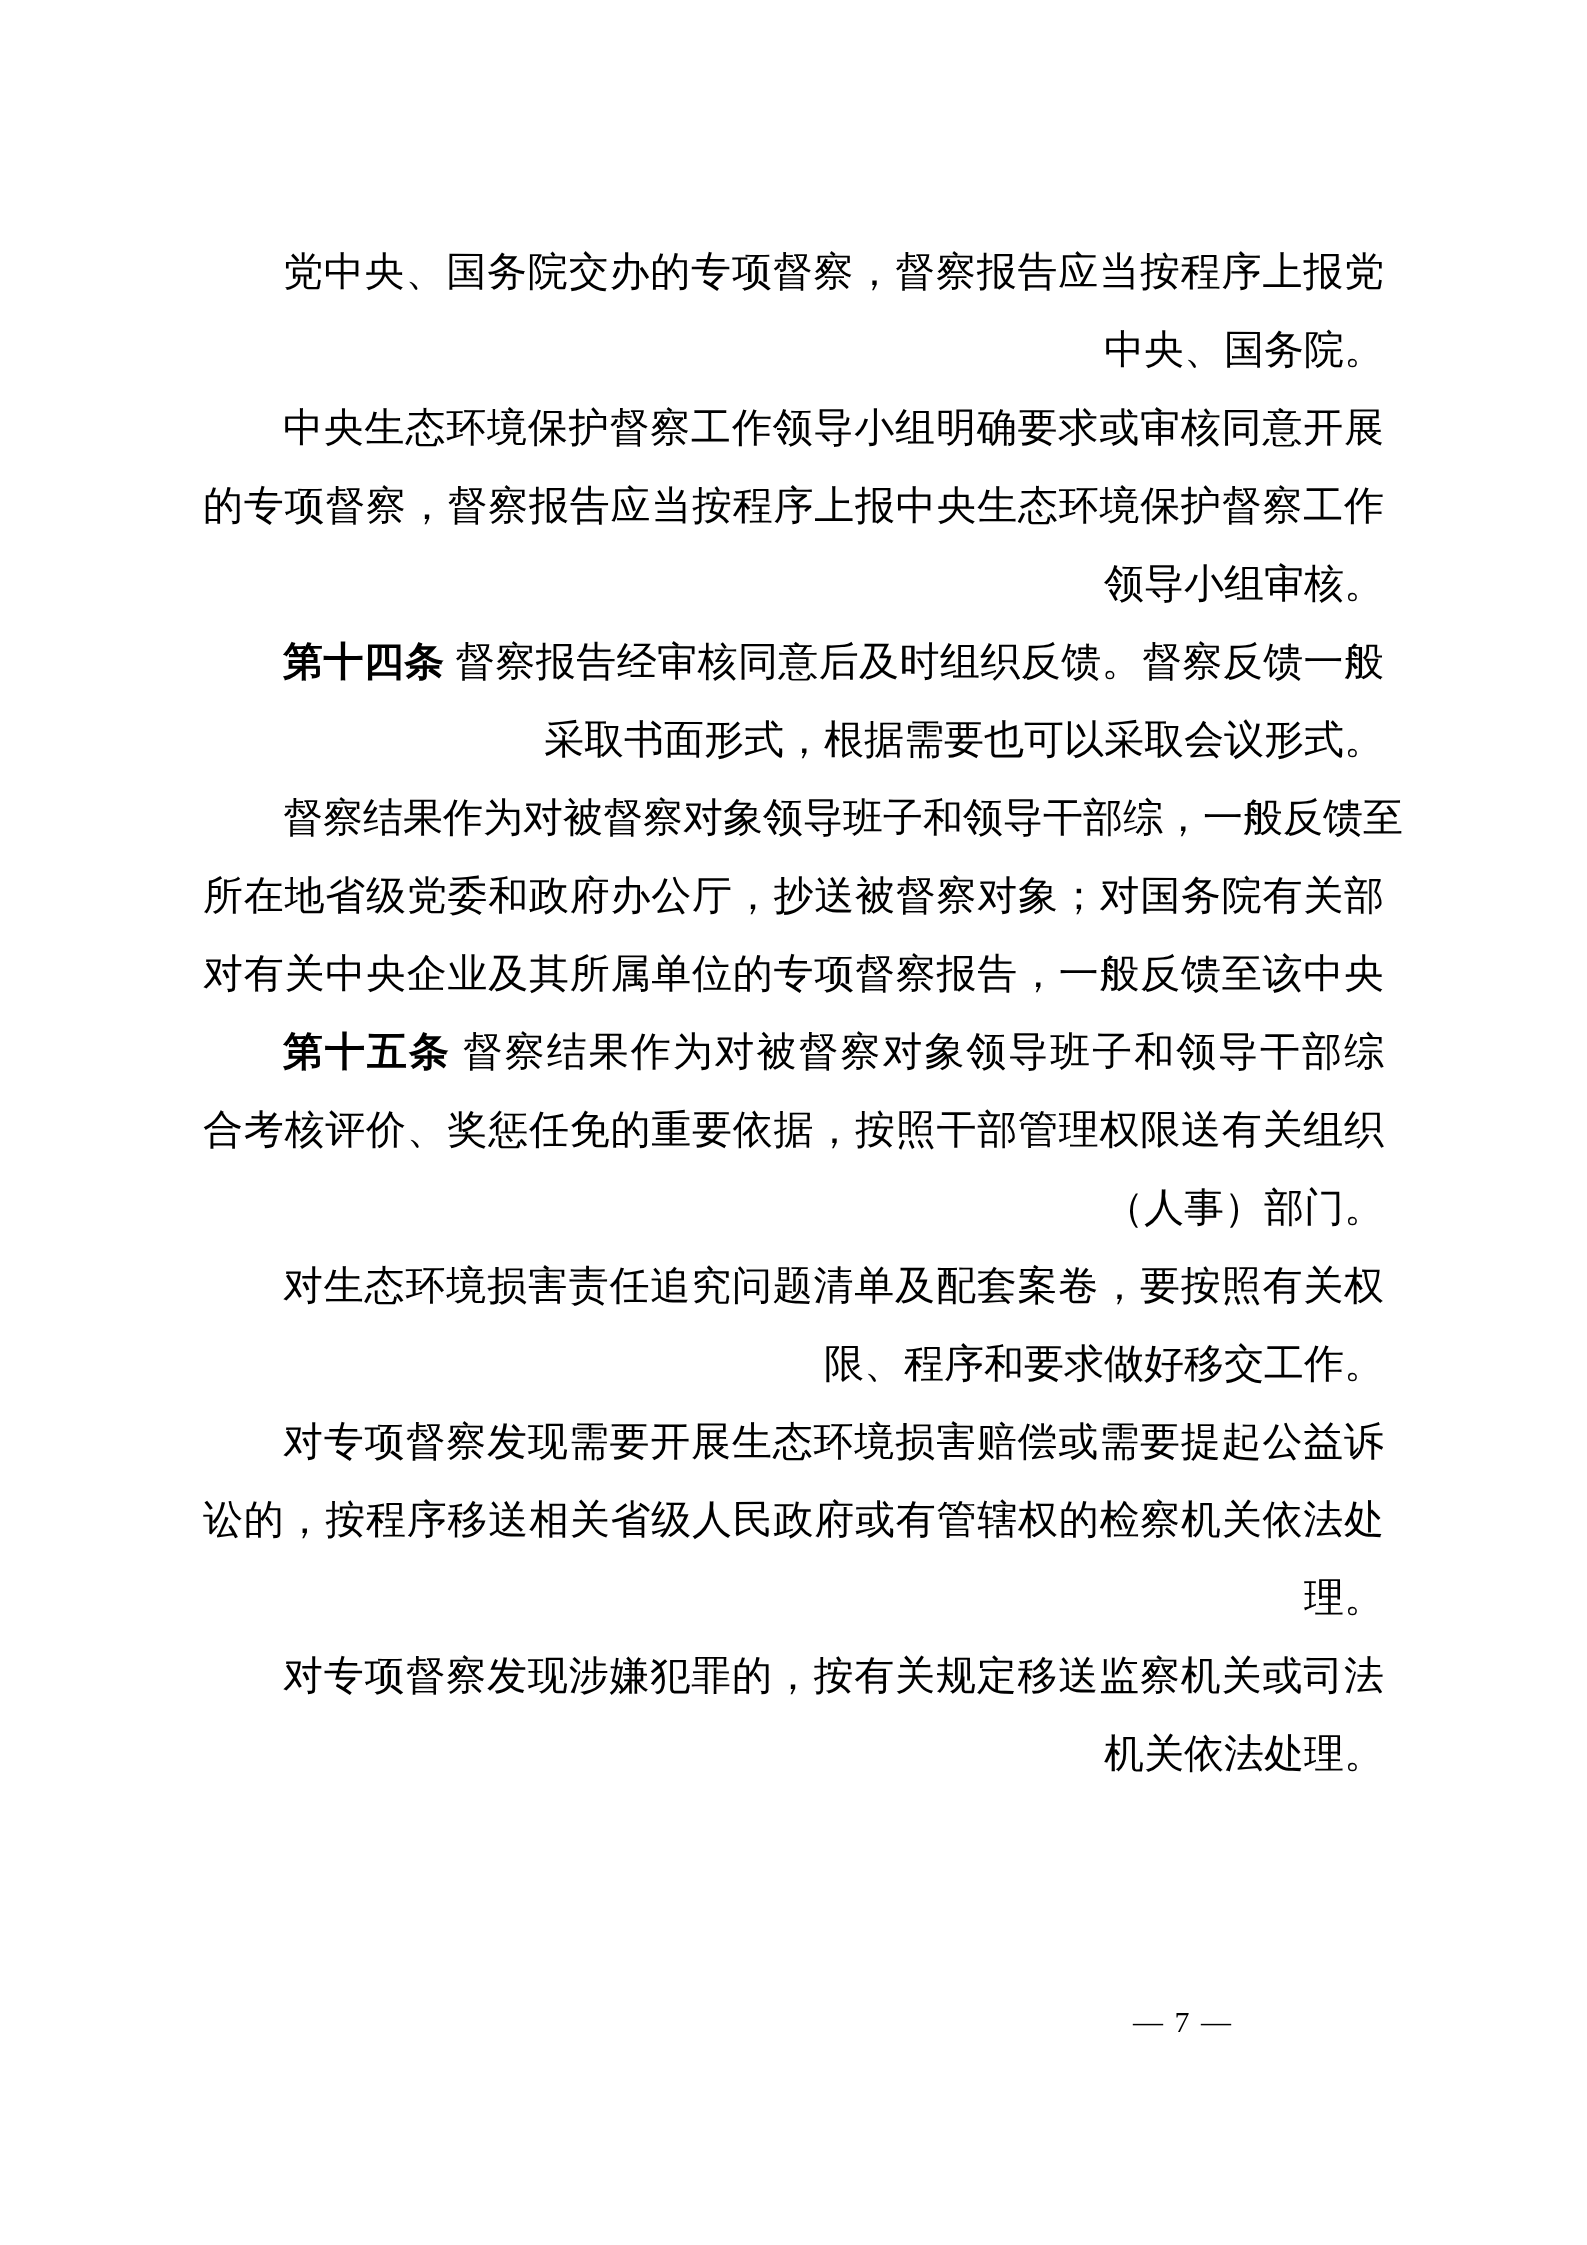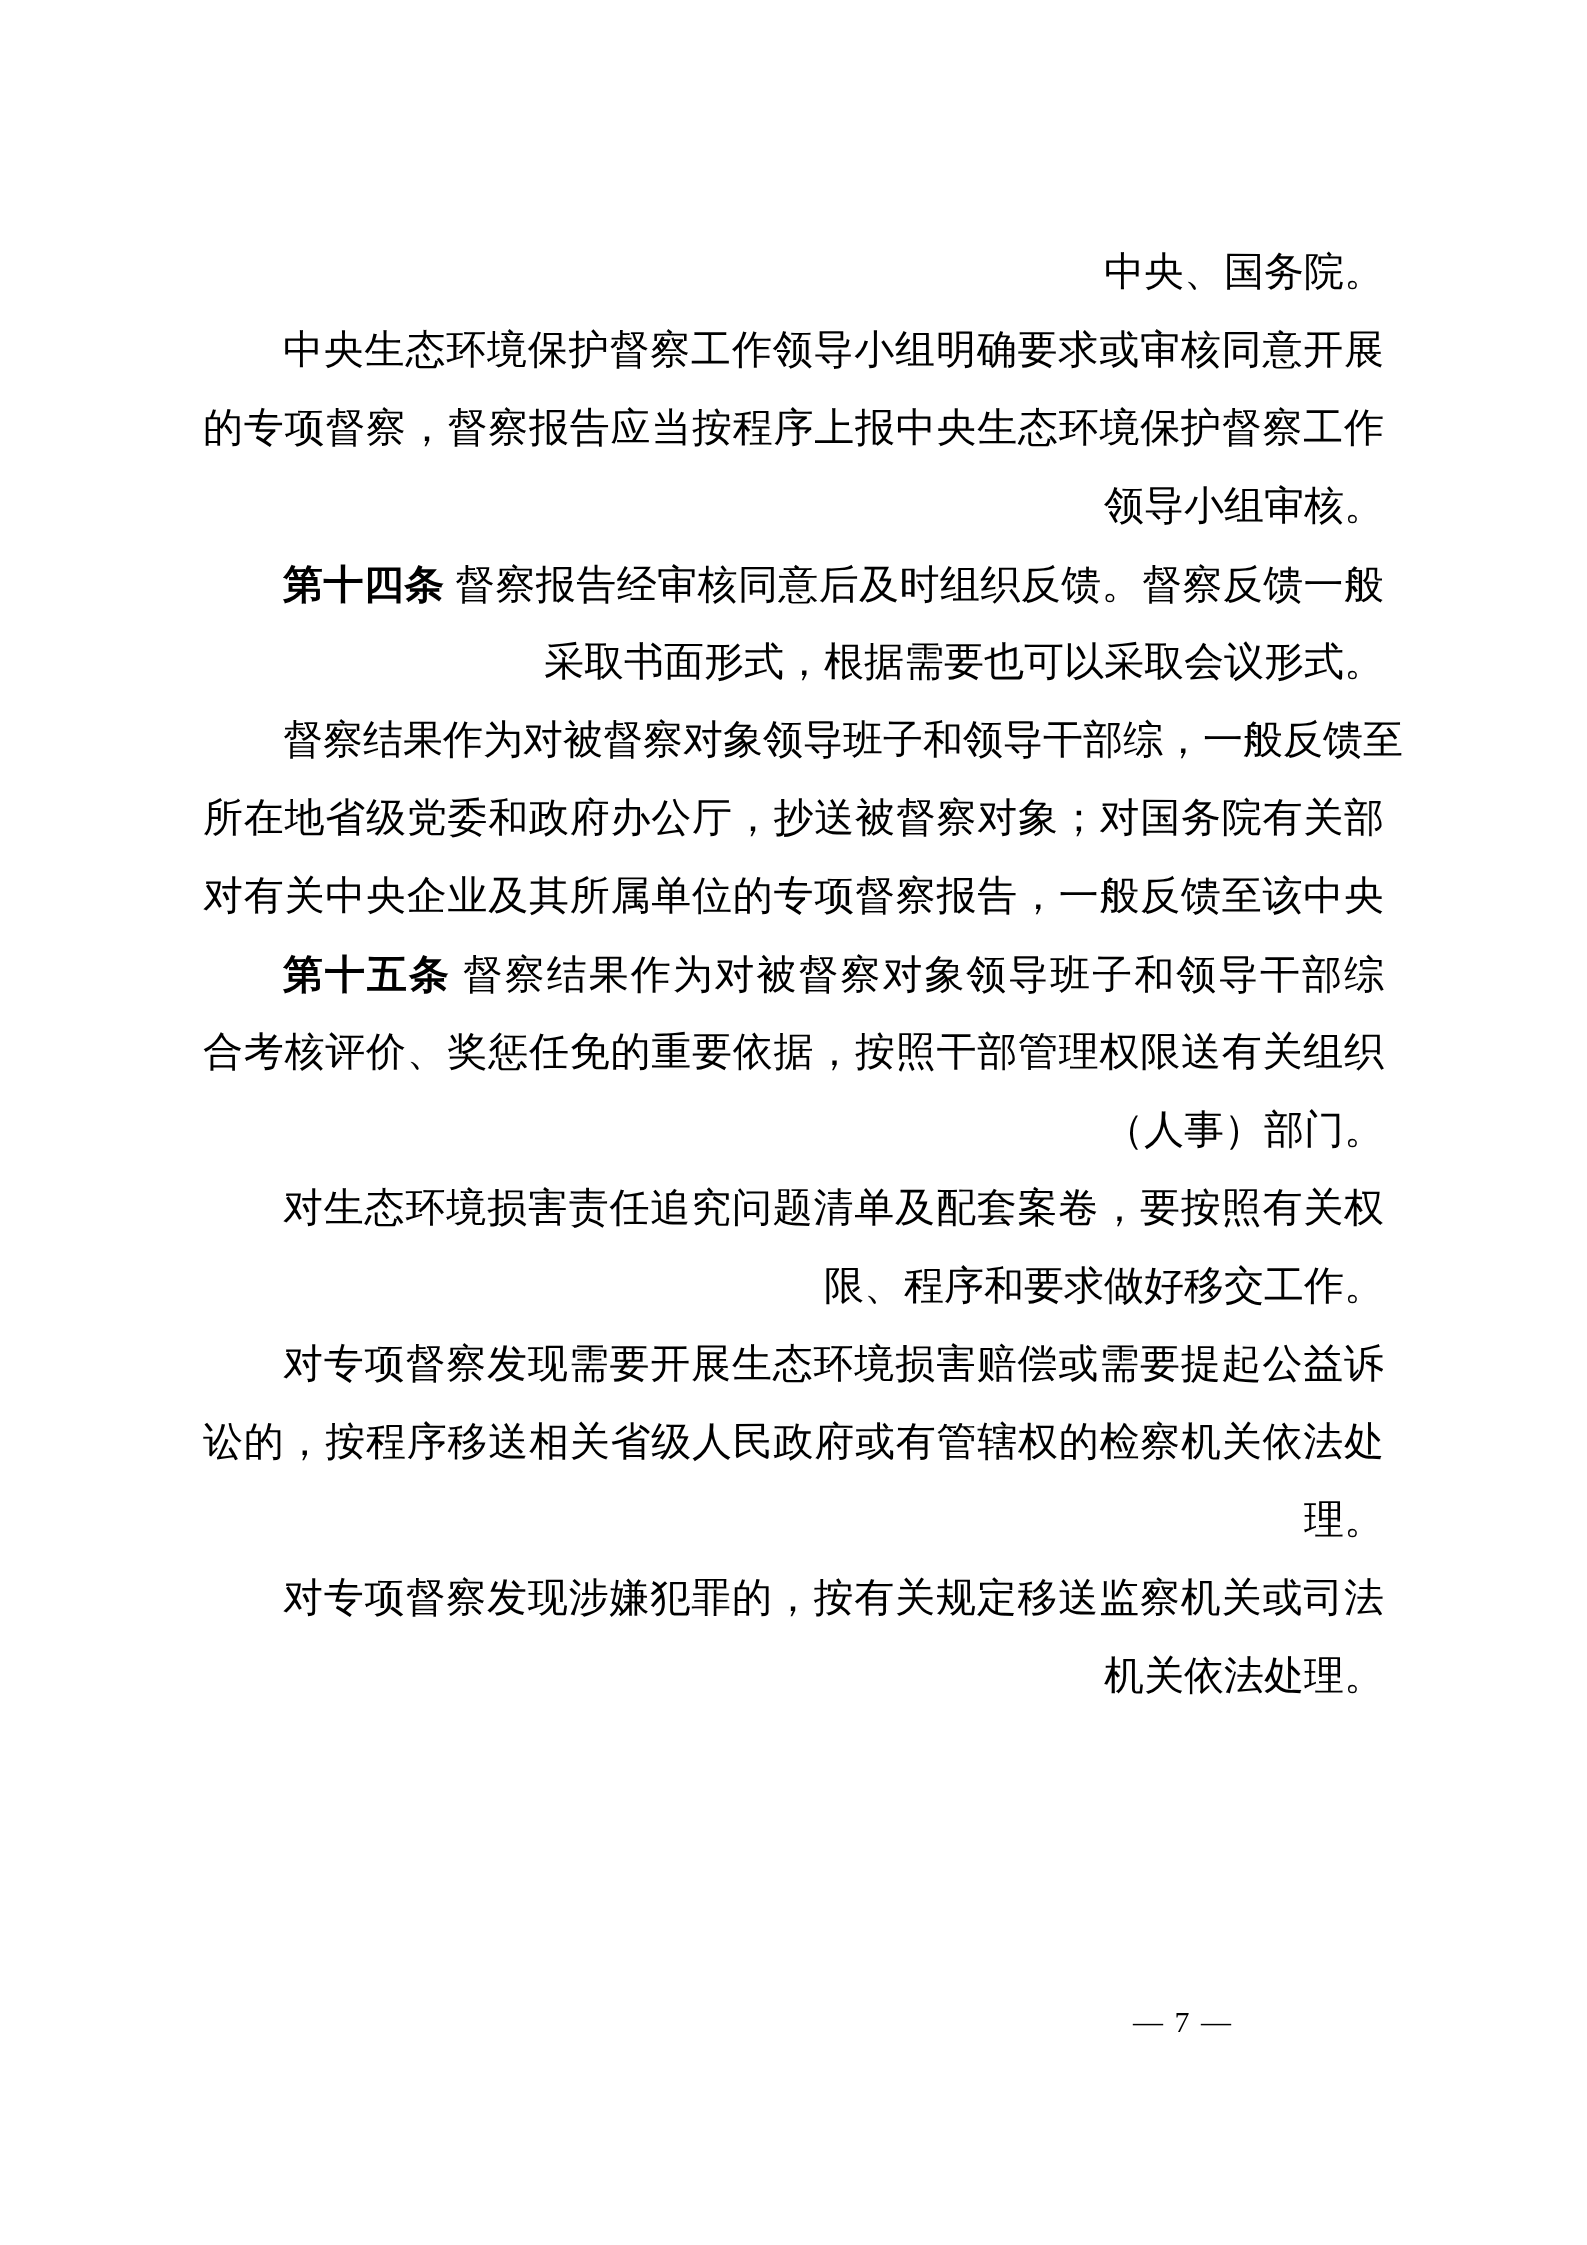--- a/index.html
+++ b/index.html
@@ -35,38 +35,39 @@
     text-justify: inter-ideograph;
   }
   .line.indent {
     padding-left: 80px;
   }
   .seg {
     font-weight: normal;
   }
   .seg.bold {
     font-weight: 700;
-    font-family: Liberation Sans, sans-serif;
+    font-family: Liberation Mono, monospace;
   }
   .page-number {
     position: absolute;
     top: 2005px;
     right: 354px;
     font-size: 30px;
     line-height: 34px;
     letter-spacing: 2px;
     color: #000000;
     font-family: "Liberation Serif", "DejaVu Serif", serif;
   }
 </style>
 </head>
 <body>
 
 <div class="page">
   <div class="doc-body">
+      <div class="line indent just"><span class="seg">党中央、国务院交办的专项督察，督察报告应当按程序上报党</span></div>
       <div class="line"><span class="seg">中央、国务院。</span></div>
       <div class="line indent just"><span class="seg">中央生态环境保护督察工作领导小组明确要求或审核同意开展</span></div>
       <div class="line just"><span class="seg">的专项督察，督察报告应当按程序上报中央生态环境保护督察工作</span></div>
       <div class="line"><span class="seg">领导小组审核。</span></div>
       <div class="line indent just"><span class="seg bold">第十四条</span><span class="seg"> 督察报告经审核同意后及时组织反馈。督察反馈一般</span></div>
       <div class="line"><span class="seg">采取书面形式，根据需要也可以采取会议形式。</span></div>
       <div class="line indent just"><span class="seg">督察结果作为对被督察对象领导班子和领导干部综，一般反馈至</span></div>
       <div class="line just"><span class="seg">所在地省级党委和政府办公厅，抄送被督察对象；对国务院有关部</span></div>
       <div class="line just"><span class="seg">对有关中央企业及其所属单位的专项督察报告，一般反馈至该中央</span></div>
       <div class="line indent just"><span class="seg bold">第十五条</span><span class="seg"> 督察结果作为对被督察对象领导班子和领导干部综</span></div>

